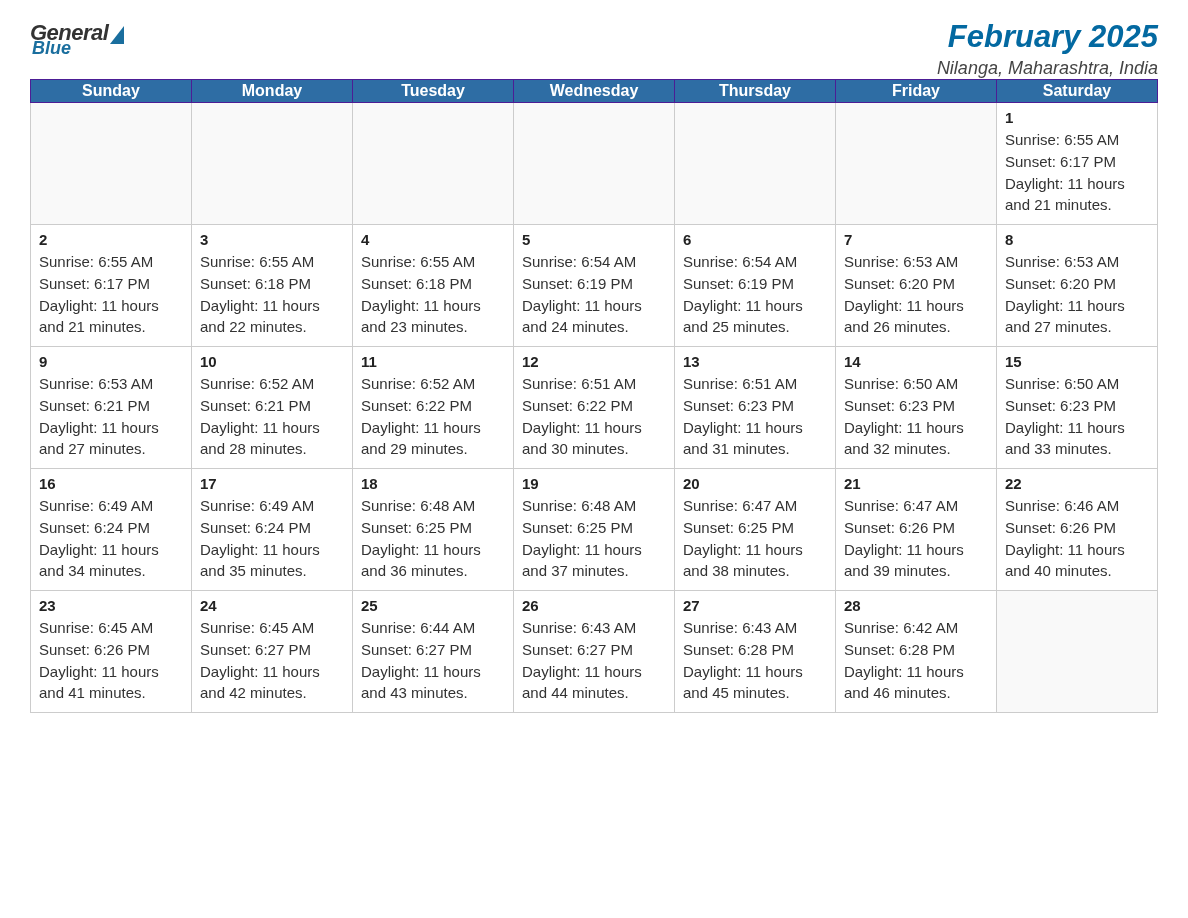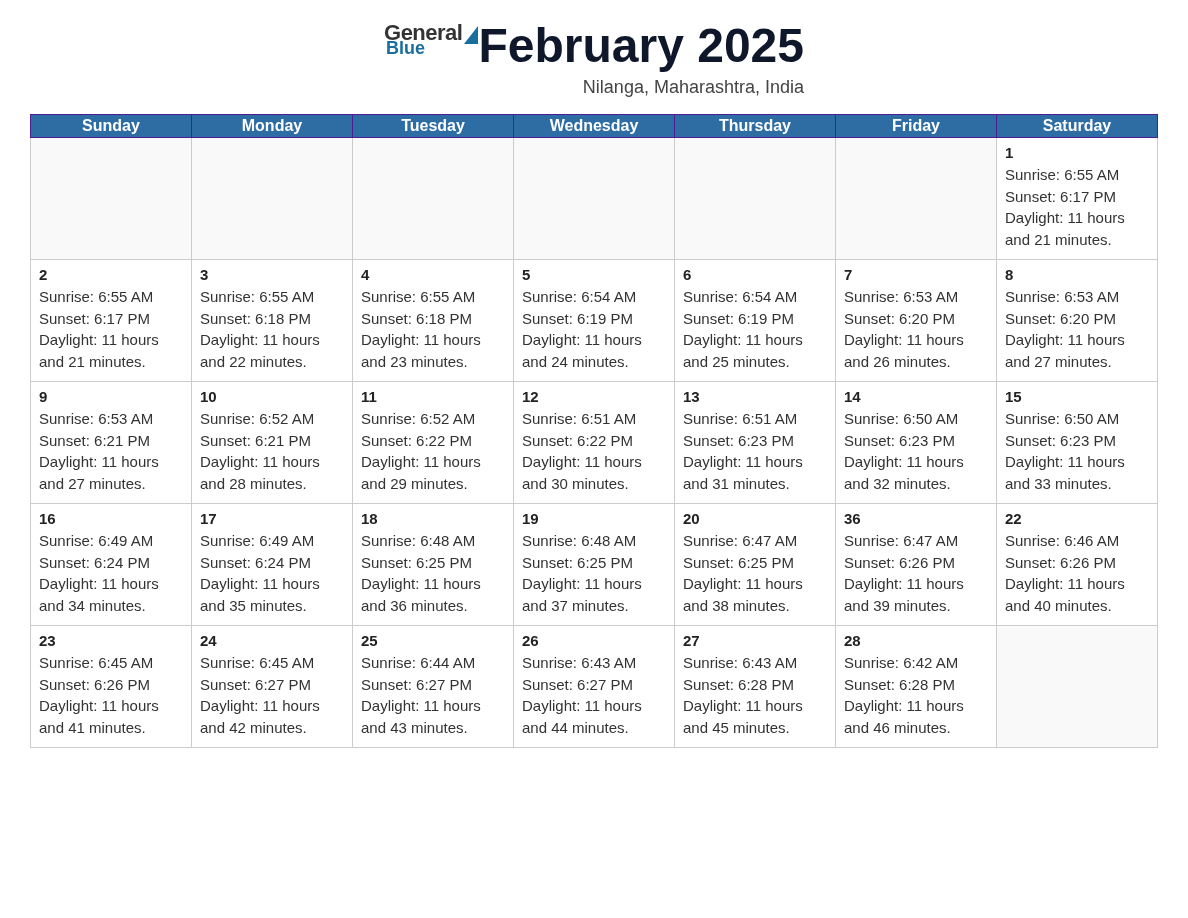--- a/index.html
+++ b/index.html
@@ -5,23 +5,23 @@
     * { box-sizing: border-box; margin: 0; padding: 0; }
     body {
       font-family: Arial, sans-serif;
       background: #fff;
       padding: 20px 30px;
       width: 1188px;
       min-height: 918px;
     }
     .header {
       display: flex;
-      justify-content: center;
+      justify-content: space-between;
       align-items: flex-start;
-      margin-bottom: 16px;
+      font-style: italic;
     }
     .logo {
       display: flex;
       flex-direction: column;
       align-items: flex-start;
     }
     .logo-top {
       display: flex;
       align-items: center;
     }
@@ -46,23 +46,23 @@
       font-size: 18px;
       font-weight: bold;
       color: #1a6e9e;
       margin-top: -4px;
       padding-left: 2px;
     }
     .title-block {
       text-align: right;
     }
     .cal-title {
-      font-size: 48px;
-      font-weight: bold;
-      color: #0f172a;
+      font-size: 31px;
+      font-weight: bold;
+      color: #0369a1;
       line-height: 1.1;
     }
     .cal-subtitle {
       font-size: 18px;
       color: #444;
       margin-top: 4px;
     }
     .calendar {
       width: 100%;
       border-collapse: collapse;
@@ -222,21 +222,21 @@
         </td>
         <td>
           <span class="day-number">19</span>
           <div class="day-info">Sunrise: 6:48 AM<br>Sunset: 6:25 PM<br>Daylight: 11 hours<br>and 37 minutes.</div>
         </td>
         <td>
           <span class="day-number">20</span>
           <div class="day-info">Sunrise: 6:47 AM<br>Sunset: 6:25 PM<br>Daylight: 11 hours<br>and 38 minutes.</div>
         </td>
         <td>
-          <span class="day-number">36</span>
+          <span class="day-number">21</span>
           <div class="day-info">Sunrise: 6:47 AM<br>Sunset: 6:26 PM<br>Daylight: 11 hours<br>and 39 minutes.</div>
         </td>
         <td>
           <span class="day-number">22</span>
           <div class="day-info">Sunrise: 6:46 AM<br>Sunset: 6:26 PM<br>Daylight: 11 hours<br>and 40 minutes.</div>
         </td>
       </tr>
       <tr>
         <td>
           <span class="day-number">23</span>

